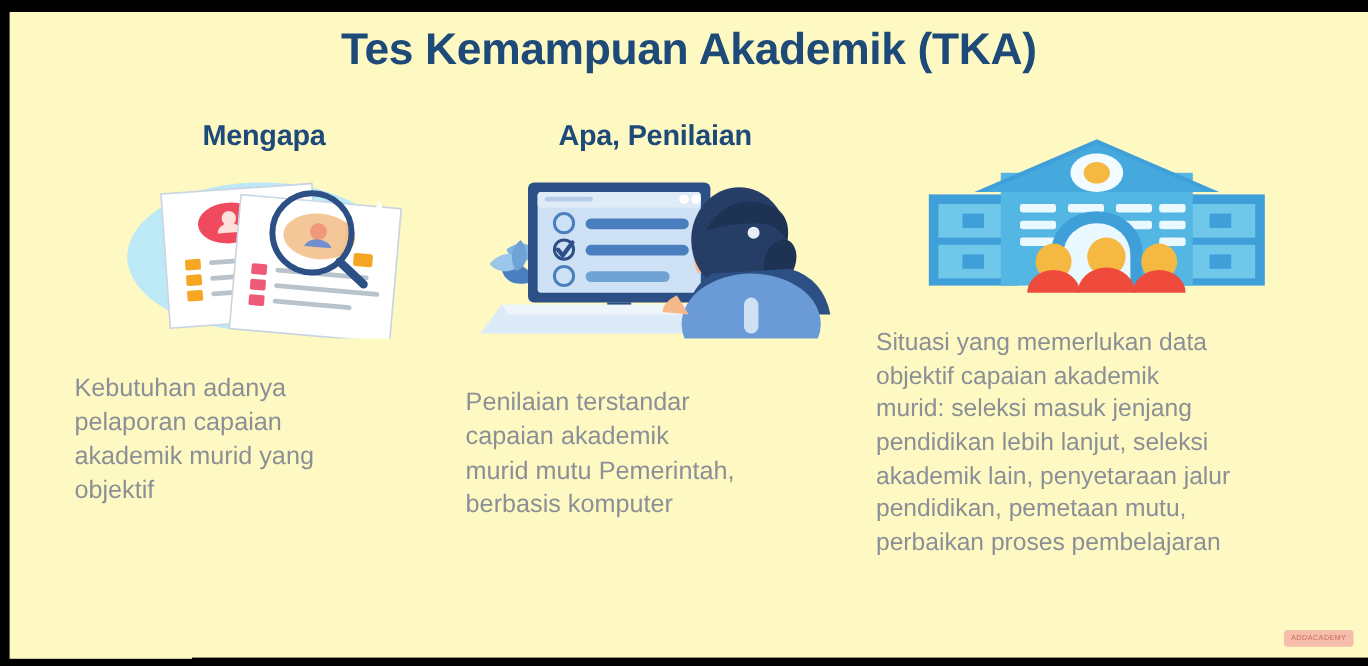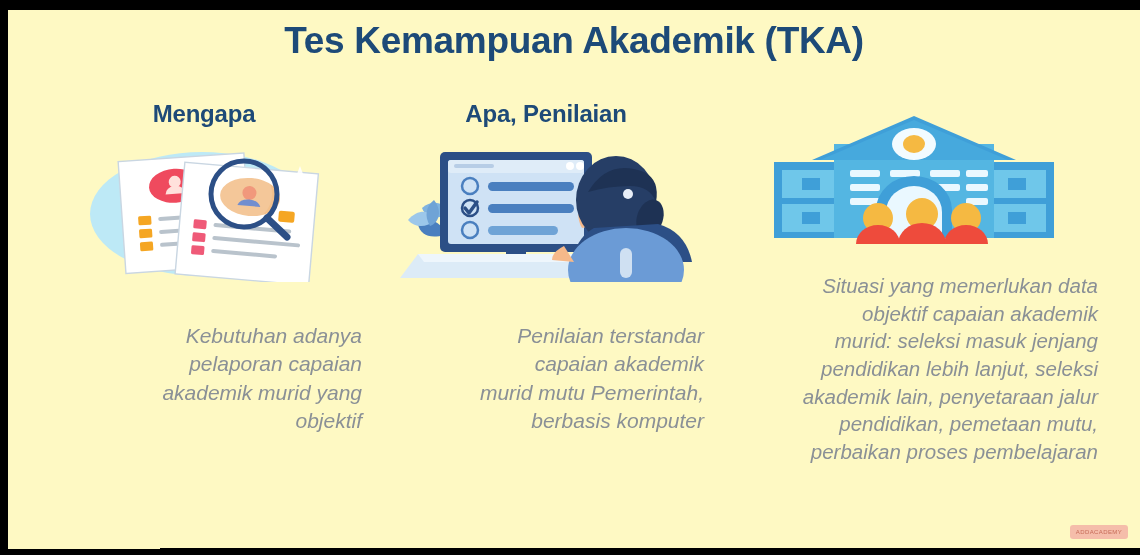--- a/index.html
+++ b/index.html
@@ -30,44 +30,43 @@
     width:1132px;
     text-align:center;
     font-size:37px;
     font-weight:bold;
     color:#1d4a78;
     letter-spacing:-0.3px;
   }
 
   
   .col{ position:absolute; top:90px; }
-  .col-1{ left:38px;  width:316px; }
+  .col-1{ left:54px;  width:316px; }
   .col-2{ left:380px; width:316px; }
   .col-3{ left:722px; width:368px; }
 
   .col-head{
     text-align:center;
     font-size:24px;
     font-weight:bold;
     color:#1d4a78;
     letter-spacing:-0.2px;
   }
 
   .art{ position:relative; margin-top:14px; height:140px; }
 
   .col-body{
-    text-align:right;
+    text-align:left;
     color:#8a9096;
     font-size:21px;
     line-height:1.35;
     font-weight:400;
     white-space:pre-line;
-    font-style:italic;
-  }
-  .col-1 .col-body{ margin-top:40px; }
+  }
+  .col-1 .col-body{ margin-top:28px; }
   .col-2 .col-body{ margin-top:40px; }
   .col-3 .col-body{ margin-top:18px; font-size:20.5px; }
 
   
   .watermark{
     position:absolute;
     left:1062px; top:515px;
     width:58px; height:14px;
     border-radius:3px;
     background:#f3a9a2;

